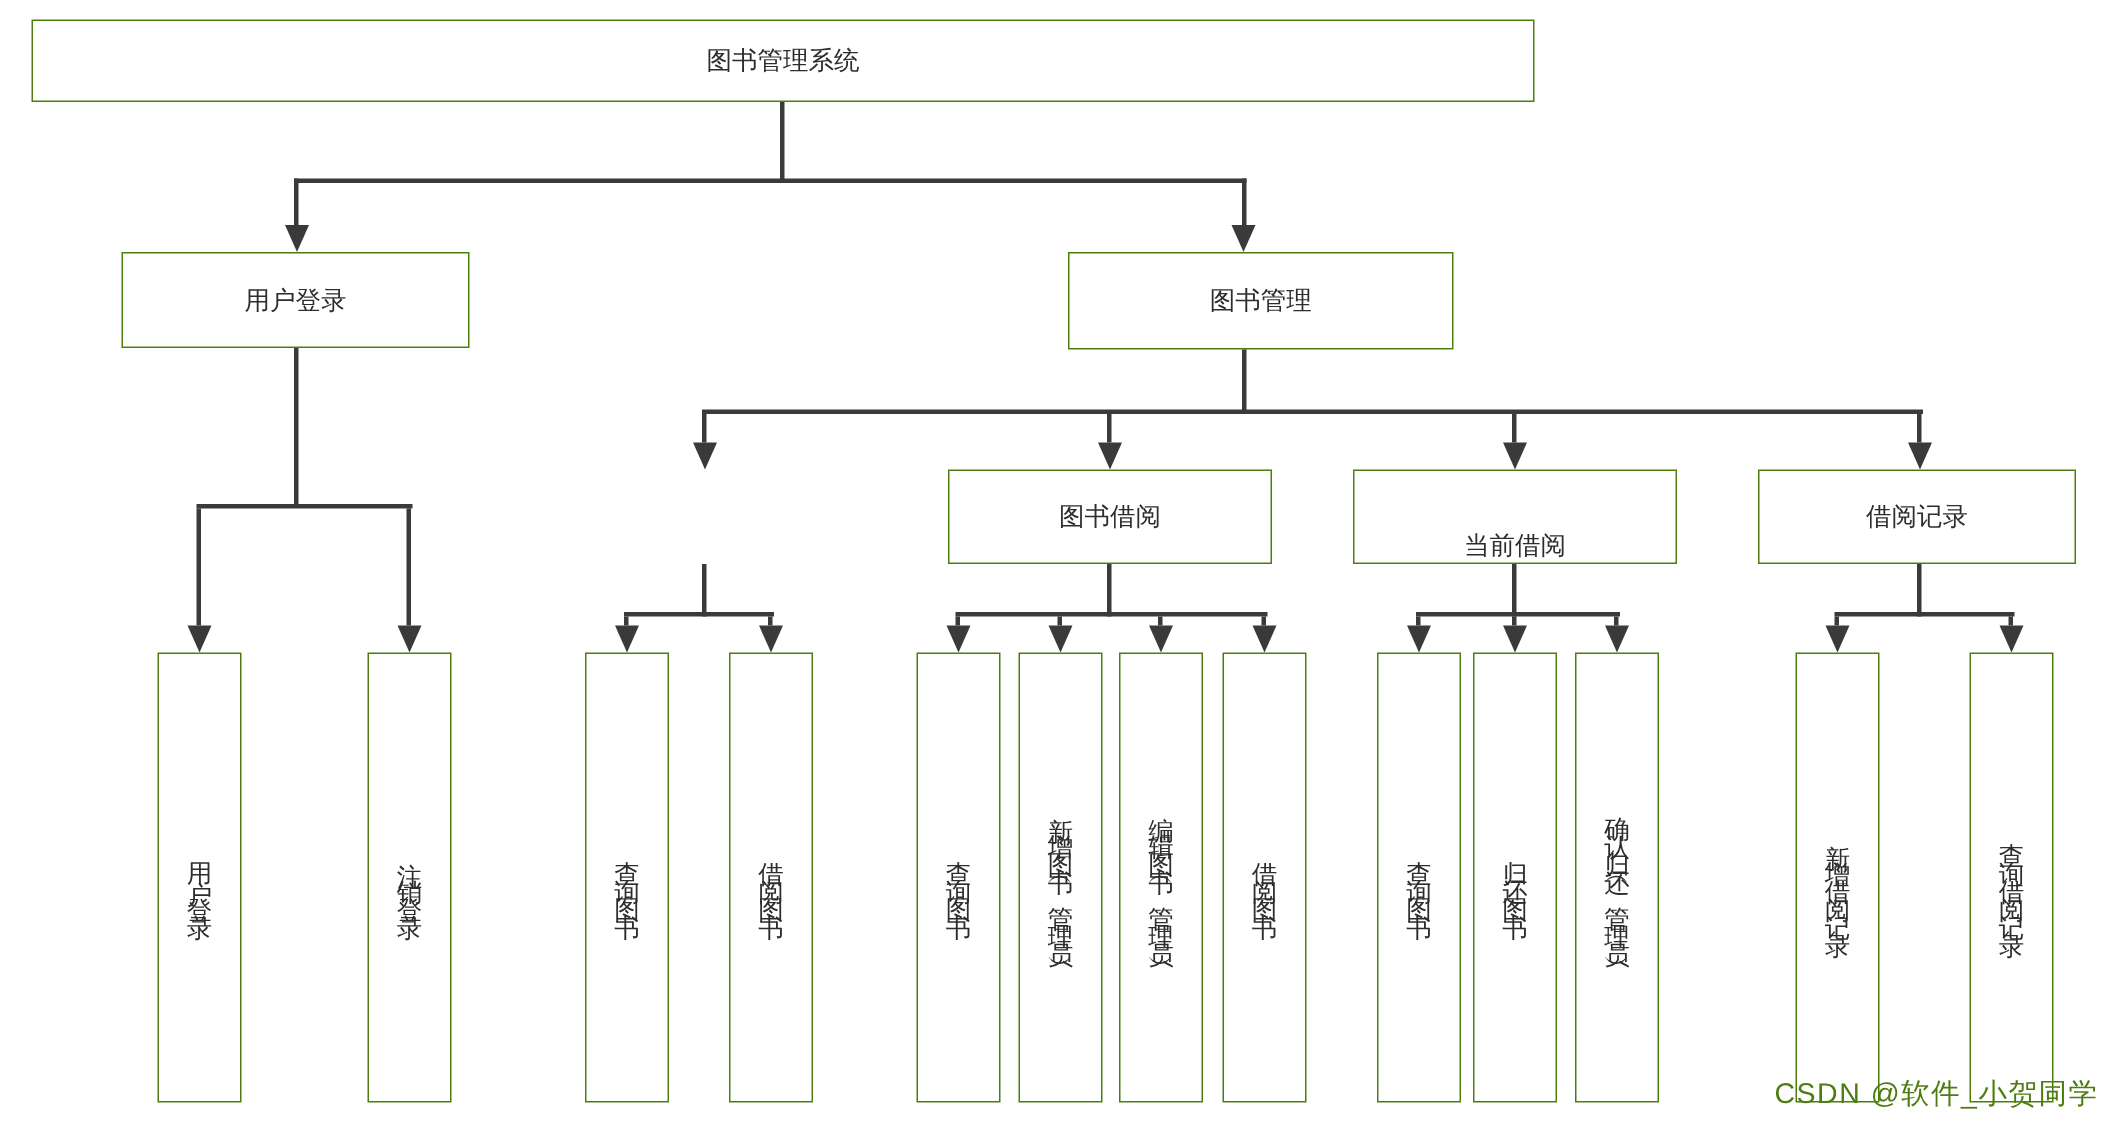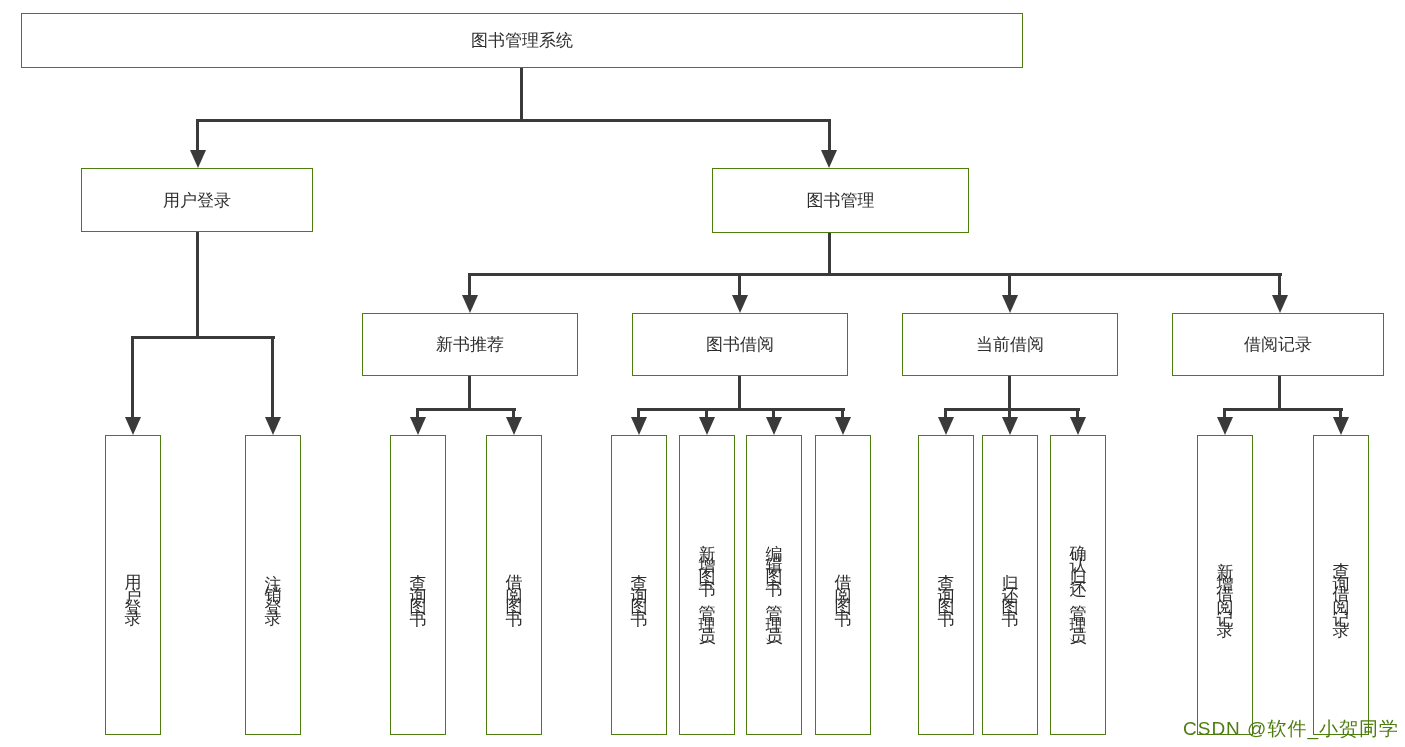--- a/index.html
+++ b/index.html
@@ -62,27 +62,24 @@
   <div class="line" style="left:468px;top:273px;width:814px;height:3px;"></div>
   <div class="line" style="left:468px;top:276px;width:3px;height:19px;"></div>
   <div class="line" style="left:738px;top:276px;width:3px;height:19px;"></div>
   <div class="line" style="left:1008px;top:276px;width:3px;height:19px;"></div>
   <div class="line" style="left:1278px;top:276px;width:3px;height:19px;"></div>
   <div class="ah" style="left:462px;top:295px;"></div>
   <div class="ah" style="left:732px;top:295px;"></div>
   <div class="ah" style="left:1002px;top:295px;"></div>
   <div class="ah" style="left:1272px;top:295px;"></div>
 
-  <div class="box" style="left:362px;top:313px;width:216px;height:63px;">
-    <span class="hlabel">新书推荐</span>
-  </div>
   <div class="box" style="left:632px;top:313px;width:216px;height:63px;">
     <span class="hlabel">图书借阅</span>
   </div>
-  <div class="box" style="left:902px;top:313px;width:216px;height:63px;">
+  <div class="box" style="left:902px;top:313px;width:216px;height:63px;align-items:flex-end;">
     <span class="hlabel">当前借阅</span>
   </div>
   <div class="box" style="left:1172px;top:313px;width:212px;height:63px;">
     <span class="hlabel">借阅记录</span>
   </div>
 
   <div class="line" style="left:468px;top:376px;width:3px;height:35px;"></div>
   <div class="line" style="left:416px;top:408px;width:100px;height:3px;"></div>
   <div class="line" style="left:738px;top:376px;width:3px;height:35px;"></div>
   <div class="line" style="left:637px;top:408px;width:208px;height:3px;"></div>

